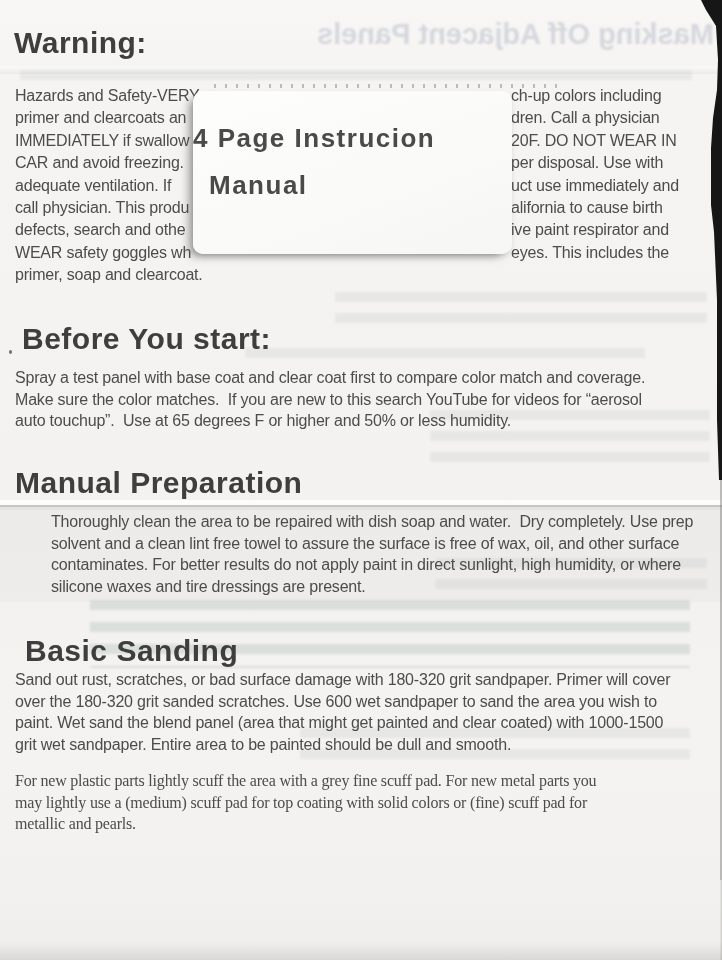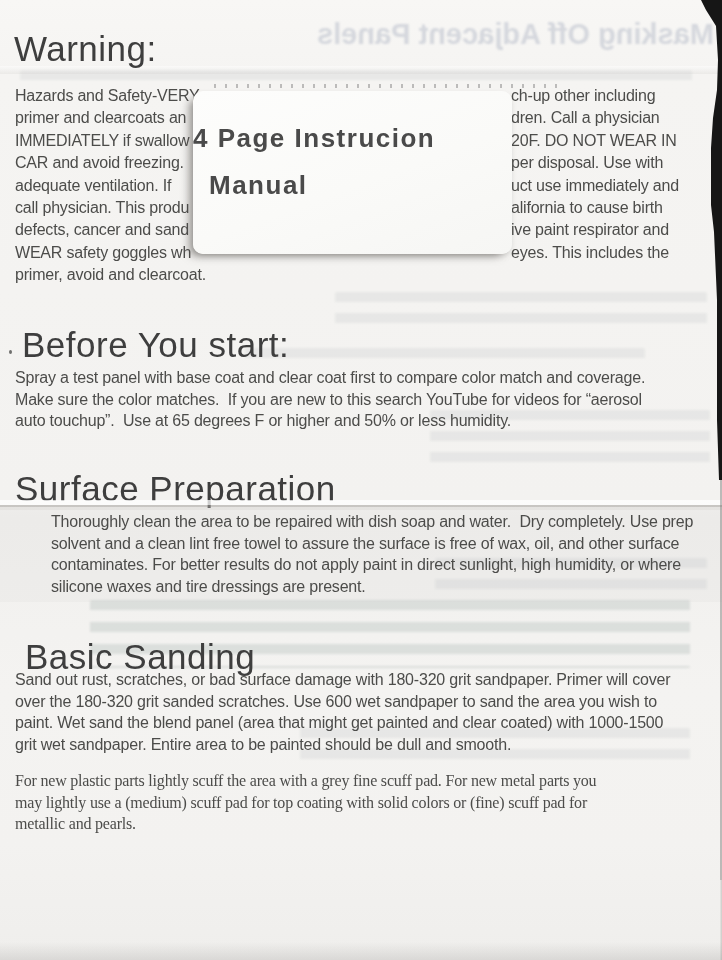--- a/index.html
+++ b/index.html
@@ -3,21 +3,21 @@
 <meta charset="utf-8">
 <style>
   html,body{margin:0;padding:0;background:#222;}
   .photo{
     position:relative;width:722px;height:960px;overflow:hidden;
     background:linear-gradient(180deg,#f8f7f5 0%,#f5f4f2 8%,#f4f3f1 30%,#f3f2f0 52%,#f1f0ee 54%,#f4f3f1 72%,#f3f2f0 88%,#efeeec 100%);
     font-family:"Liberation Sans","DejaVu Sans",sans-serif;
     color:#4c4c4a;
   }
   .heading{
-    position:absolute;font-size:35px;font-weight:400;color:#3e3e3e;
+    position:absolute;font-size:30px;font-weight:700;color:#3e3e3e;
     letter-spacing:.5px;white-space:pre;
   }
   .body-text{
     position:absolute;font-size:16px;line-height:21.5px;letter-spacing:-.2px;
     white-space:pre;color:#4c4c4a;
   }
   
   .warn-rows{position:absolute;left:15px;top:87px;width:700px;}
   .warn-row{position:relative;height:22.4px;font-size:16px;letter-spacing:-.2px;white-space:pre;}
   .warn-left{position:absolute;left:0;top:0;white-space:pre;}
@@ -76,21 +76,21 @@
   <div class="ghost green" style="left:90px;  top:600px; width:600px; height:68px;"></div>
   <div class="ghost soft" style="left:300px; top:728px; width:390px; height:38px;"></div>
 
   <div class="crease-top"></div>
 
   <h1 class="heading" style="left:14px;top:6px;">Warning:</h1>
 
   <div class="warn-rows">
     <div class="warn-row">
       <span class="warn-left">Hazards and Safety-VERY</span>
-      <span class="warn-right">ch-up other including</span>
+      <span class="warn-right">ch-up colors including</span>
     </div>
     <div class="warn-row">
       <span class="warn-left">primer and clearcoats an</span>
       <span class="warn-right">dren. Call a physician</span>
     </div>
     <div class="warn-row">
       <span class="warn-left">IMMEDIATELY if swallow</span>
       <span class="warn-right">20F. DO NOT WEAR IN</span>
     </div>
     <div class="warn-row">
@@ -99,45 +99,45 @@
     </div>
     <div class="warn-row">
       <span class="warn-left">adequate ventilation. If</span>
       <span class="warn-right">uct use immediately and</span>
     </div>
     <div class="warn-row">
       <span class="warn-left">call physician. This produ</span>
       <span class="warn-right">alifornia to cause birth</span>
     </div>
     <div class="warn-row">
-      <span class="warn-left">defects, cancer and sand</span>
+      <span class="warn-left">defects, search and othe</span>
       <span class="warn-right">ive paint respirator and</span>
     </div>
     <div class="warn-row">
       <span class="warn-left">WEAR safety goggles wh</span>
       <span class="warn-right">eyes. This includes the</span>
     </div>
     <div class="warn-row">
-      <span class="warn-left">primer, avoid and clearcoat.</span>
+      <span class="warn-left">primer, soap and clearcoat.</span>
     </div>
   </div>
 
   <div class="perforation"></div>
   <div class="sticker">
     <div class="sticker-line l1">4 Page Instrucion</div>
     <div class="sticker-line l2">Manual</div>
   </div>
 
   <h1 class="heading" style="left:22px;top:302px;">Before You start:</h1>
   <div class="stray-dot"></div>
   <div class="body-text" style="left:15px;top:367px;">Spray a test panel with base coat and clear coat first to compare color match and coverage.
 Make sure the color matches.  If you are new to this search YouTube for videos for “aerosol
 auto touchup”.  Use at 65 degrees F or higher and 50% or less humidity.</div>
 
-  <h1 class="heading" style="left:15px;top:446px;">Surface Preparation</h1>
+  <h1 class="heading" style="left:15px;top:446px;">Manual Preparation</h1>
   <div class="fold-line"></div>
   <div class="lower-tint"></div>
   <div class="body-text" style="left:15px;top:511px;margin-left:36px;">Thoroughly clean the area to be repaired with dish soap and water.  Dry completely. Use prep
 solvent and a clean lint free towel to assure the surface is free of wax, oil, and other surface
 contaminates. For better results do not apply paint in direct sunlight, high humidity, or where
 silicone waxes and tire dressings are present.</div>
 
   <h1 class="heading" style="left:25px;top:614px;">Basic Sanding</h1>
   <div class="body-text" style="left:15px;top:669px;">Sand out rust, scratches, or bad surface damage with 180-320 grit sandpaper. Primer will cover
 over the 180-320 grit sanded scratches. Use 600 wet sandpaper to sand the area you wish to

